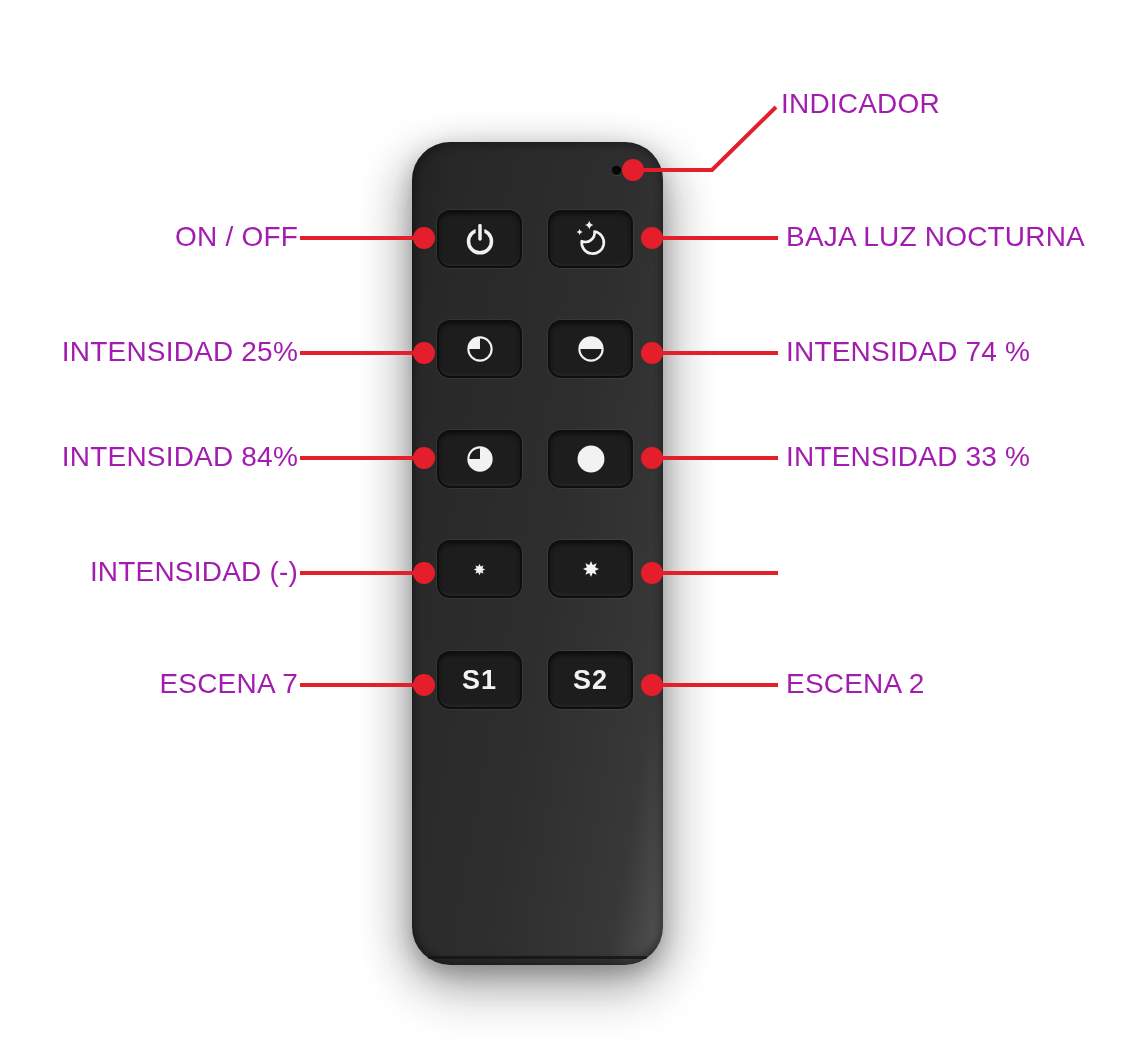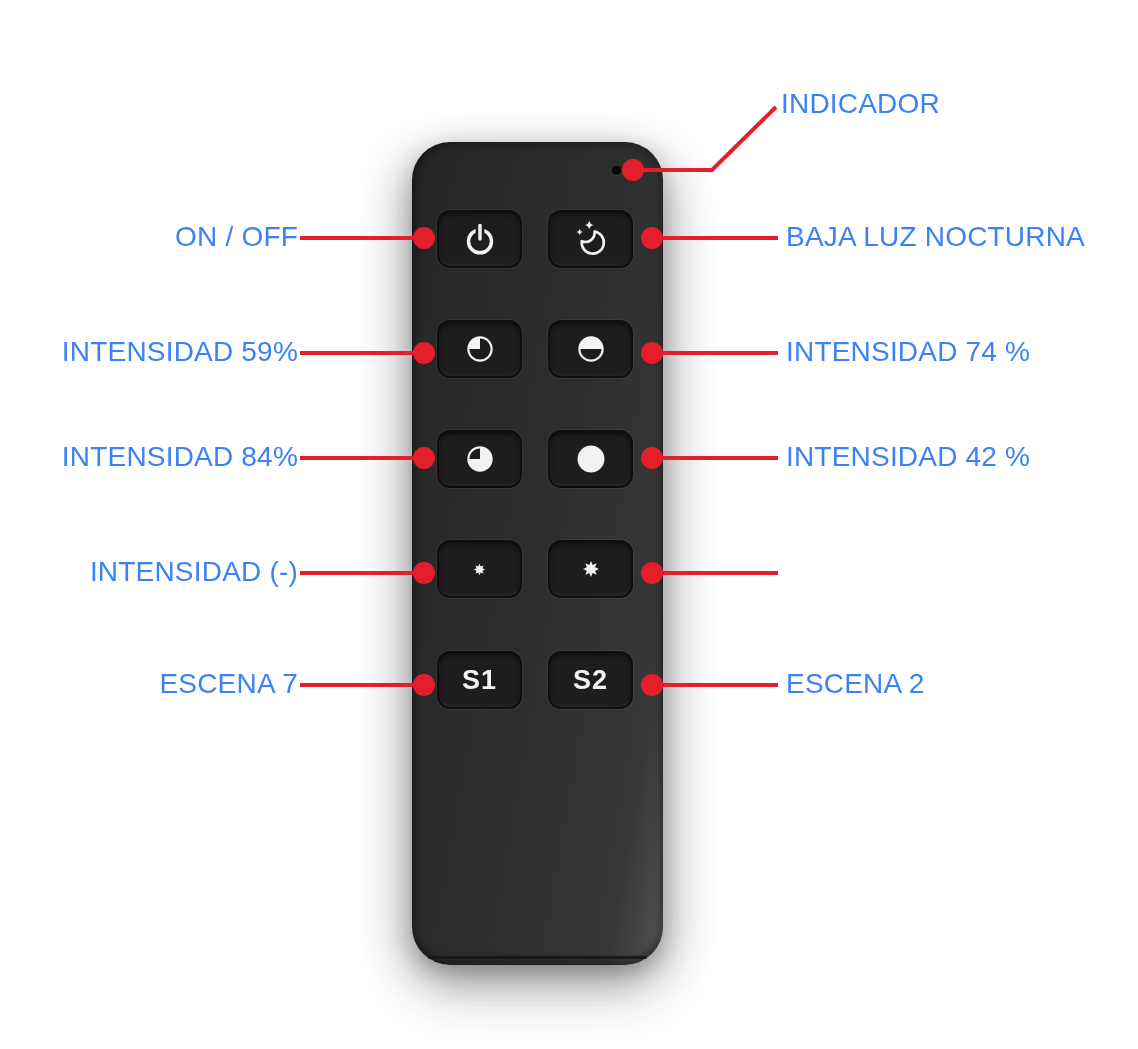--- a/index.html
+++ b/index.html
@@ -4,21 +4,21 @@
 <style>
   html,body { margin:0; padding:0; background:#ffffff; }
   .stage {
     position:relative; width:1138px; height:1049px; background:#ffffff;
     font-family:"Liberation Sans", sans-serif; overflow:hidden;
   }
 
   
   .callout {
     position:absolute; transform:translateY(-52%);
-    font-size:28px; color:#3b82f6; white-space:nowrap; letter-spacing:.2px;
+    font-size:28px; color:#a21caf; white-space:nowrap; letter-spacing:.2px;
   }
   .callout.left  { right:840px; text-align:right; }
   .callout.right { left:786px;  text-align:center;  }
   .callout.top   { left:781px; }
 
   
   .overlay { position:absolute; left:0; top:0; z-index:5; pointer-events:none; }
   .leader  { stroke:#e41e2a; stroke-width:4; fill:none; }
   .leader-dot { fill:#e41e2a; }
 
@@ -154,23 +154,23 @@
     <circle class="leader-dot" cx="652" cy="238" r="11"></circle>
     <circle class="leader-dot" cx="652" cy="353" r="11"></circle>
     <circle class="leader-dot" cx="652" cy="458" r="11"></circle>
     <circle class="leader-dot" cx="652" cy="573" r="11"></circle>
     <circle class="leader-dot" cx="652" cy="685" r="11"></circle>
   </svg>
 
   <div class="callout top" style="top:105px">INDICADOR</div>
 
   <div class="callout left" style="top:238px">ON / OFF</div>
-  <div class="callout left" style="top:353px">INTENSIDAD 59%</div>
+  <div class="callout left" style="top:353px">INTENSIDAD 25%</div>
   <div class="callout left" style="top:458px">INTENSIDAD 84%</div>
   <div class="callout left" style="top:573px">INTENSIDAD (-)</div>
   <div class="callout left" style="top:685px">ESCENA 7</div>
 
   <div class="callout right" style="top:238px">BAJA LUZ NOCTURNA</div>
   <div class="callout right" style="top:353px">INTENSIDAD 74 %</div>
-  <div class="callout right" style="top:458px">INTENSIDAD 42 %</div>
+  <div class="callout right" style="top:458px">INTENSIDAD 33 %</div>
   <div class="callout right" style="top:685px">ESCENA 2</div>
 
 </div>
 
 </body></html>

